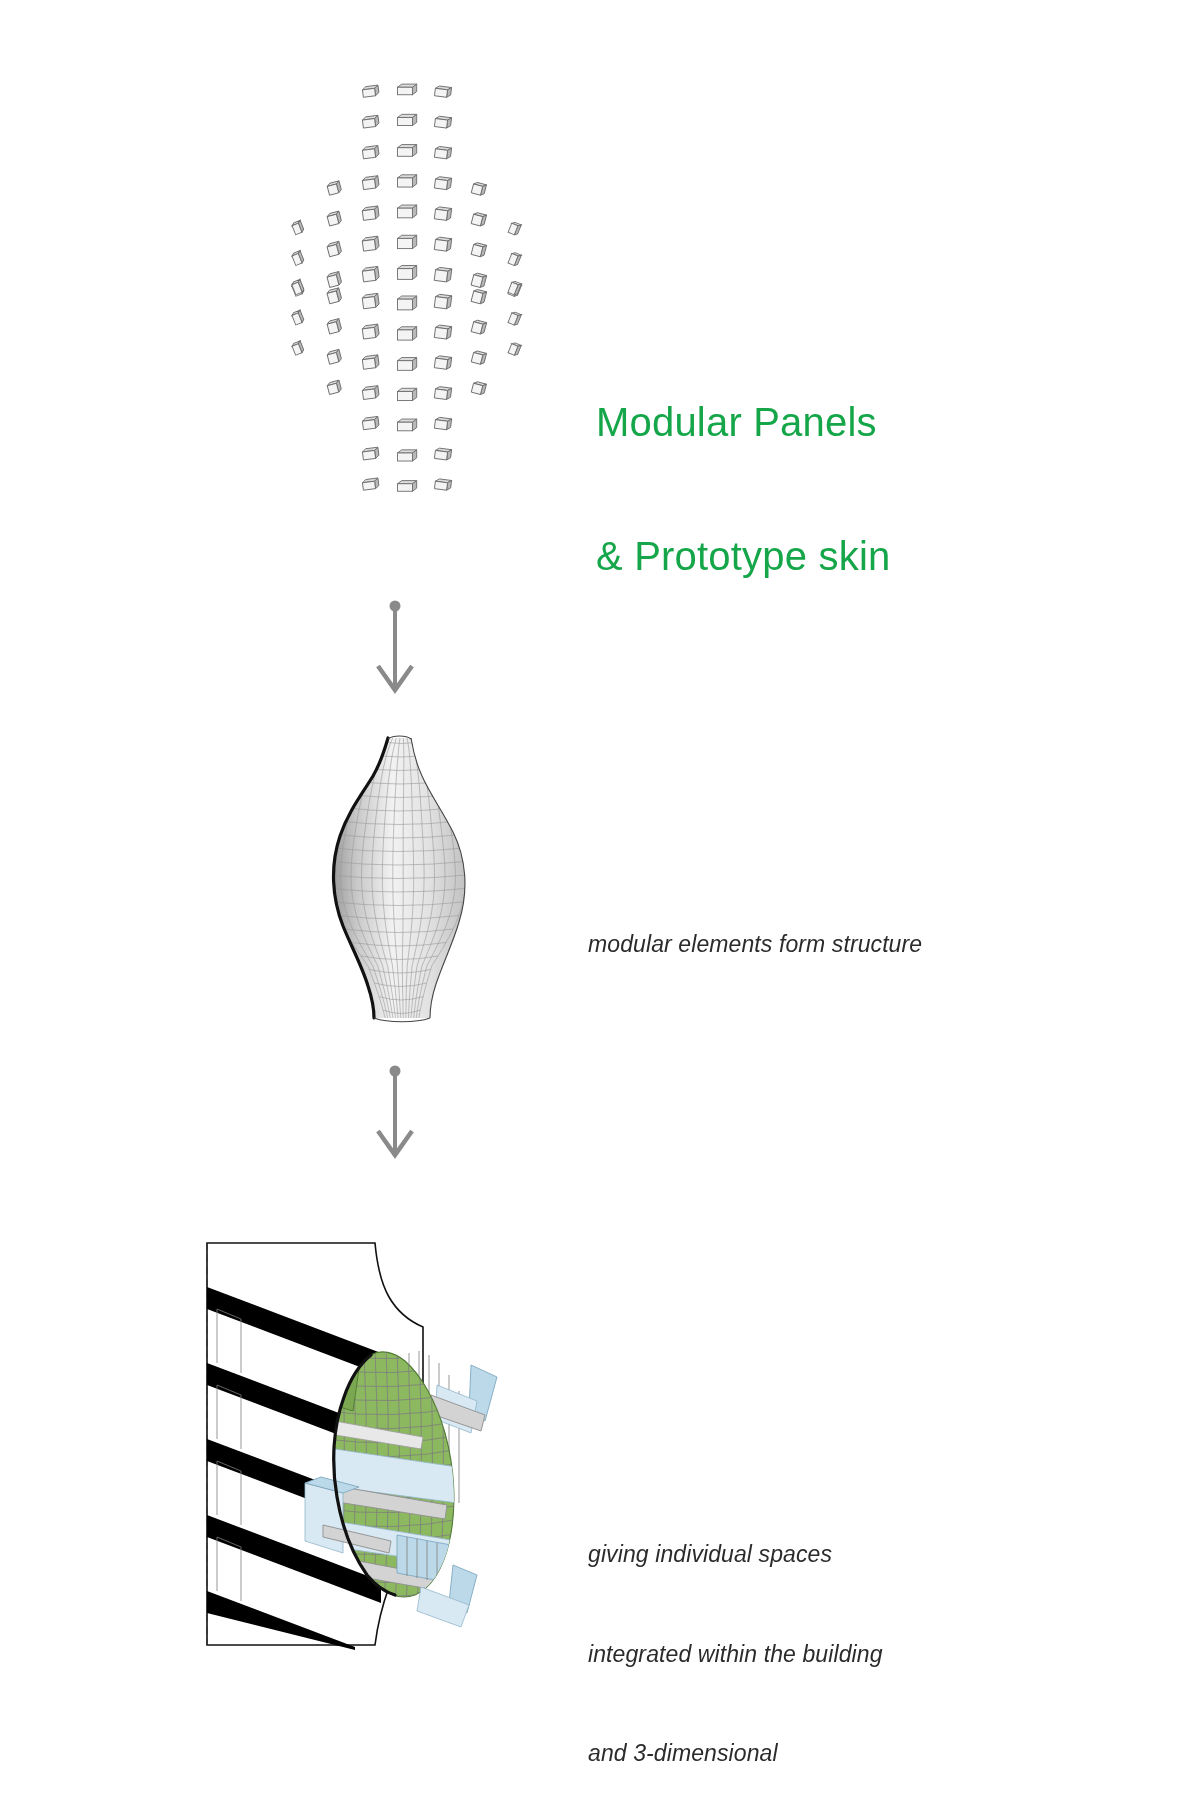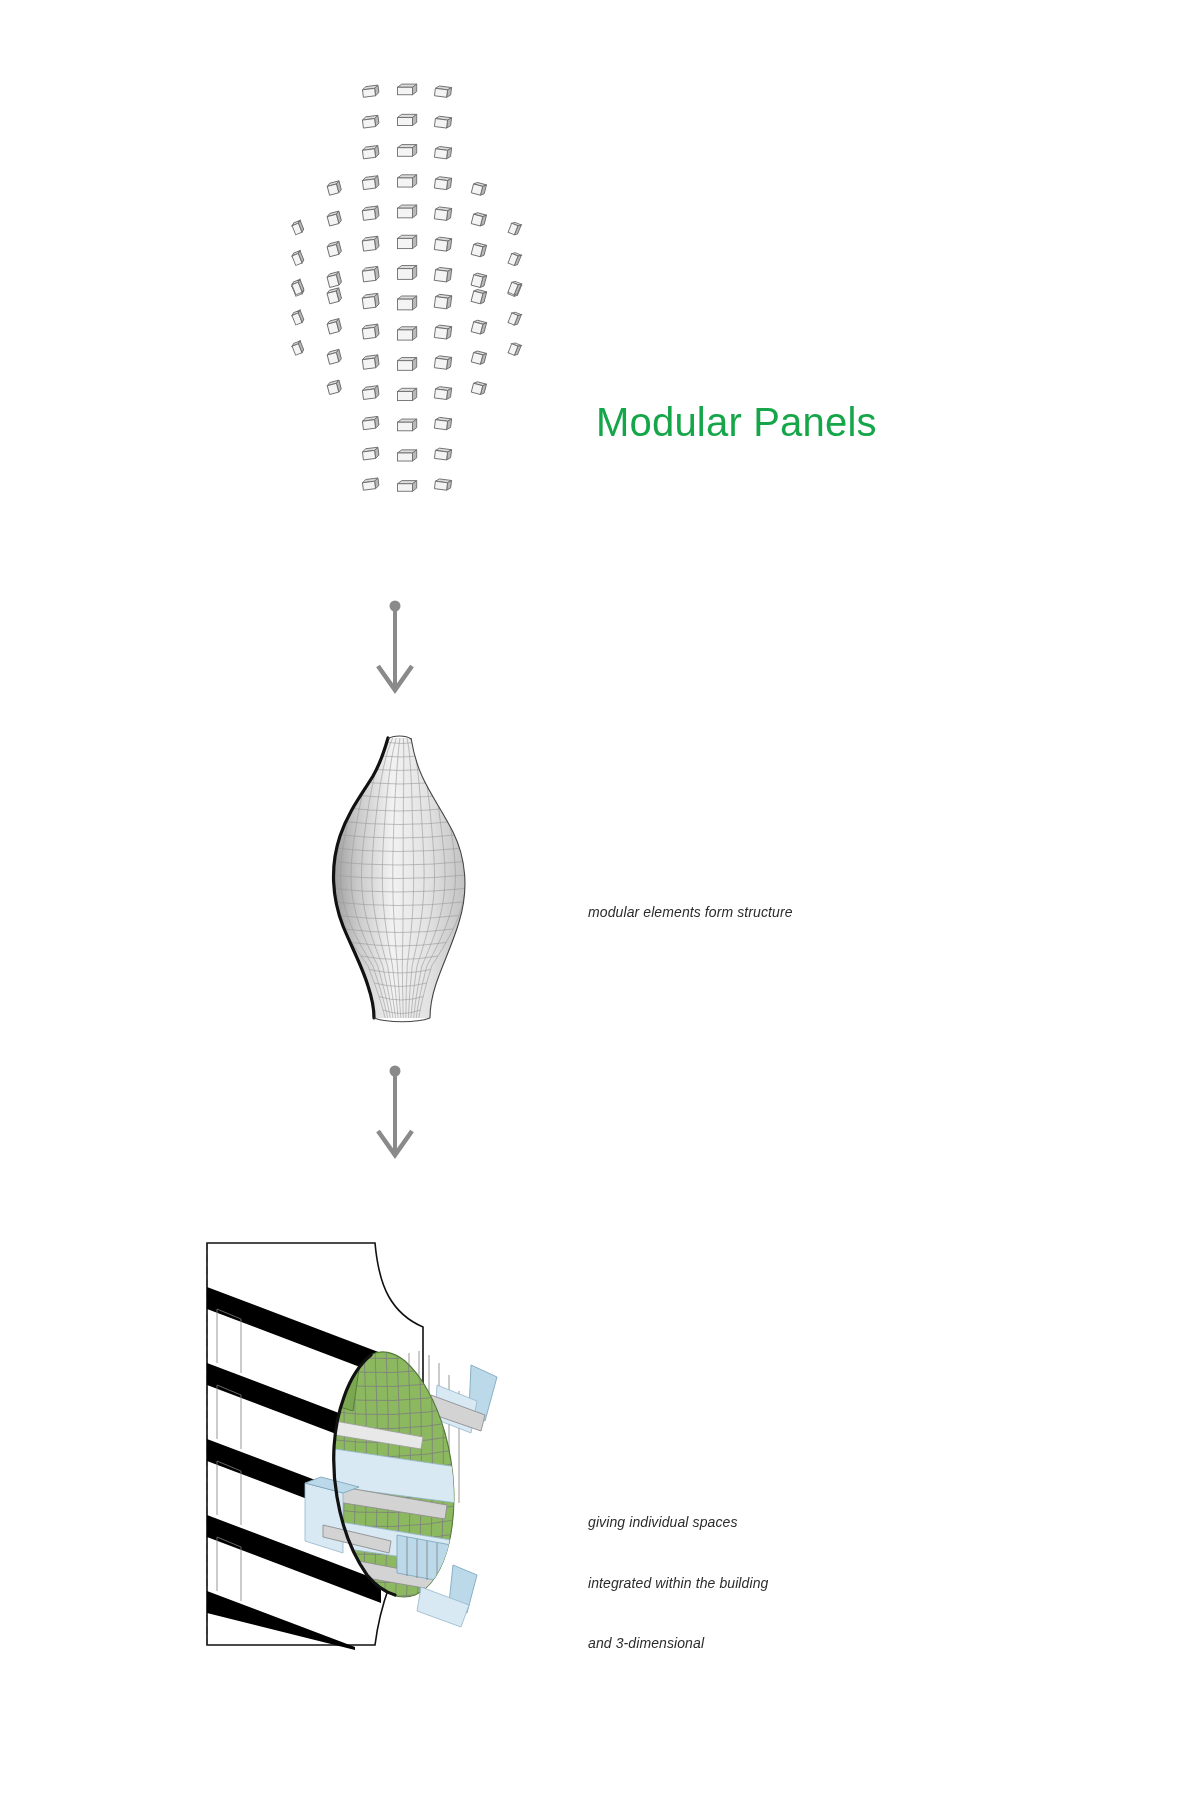--- a/index.html
+++ b/index.html
@@ -33,21 +33,21 @@
     letter-spacing: 0.2px;
     font-weight: 400;
     white-space: pre;
     margin-left: 8px;
   }
   .title .line { display: block; }
 
   .caption {
     position: absolute;
     font-style: italic;
-    font-size: 14px;
+    font-size: 23px;
     line-height: 1.44;
     color: #2b2b2b;
     letter-spacing: 0.1px;
     white-space: pre;
   }
   .caption .line { display: block; }
 
   #caption-structure { left: 588px; top: 862px; }
   #caption-spaces    { left: 588px; top: 1472px; }
 
@@ -441,20 +441,21 @@
             <polygon class="panel-top" points="-6.125,-3.75 6.125,-3.75 9.835,-6.5325 -2.415,-6.5325"></polygon>
             <polygon class="panel-side" points="6.125,-3.75 6.125,3.75 9.835,0.9675000000000002 9.835,-6.5325"></polygon>
             <rect class="panel-face" x="-6.125" y="-3.75" width="12.25" height="7.5"></rect>
           </g>
         </g>
     </svg>
   </div>
 
   <div class="title">
     <span class="line">Modular Panels</span>
+    <span class="line">&amp; Prototype skin</span>
   </div>
 
   <div class="figure" id="fig-arrow-1">
     <svg viewBox="0 0 110 100">
       <circle class="arrow-dot" cx="55" cy="6" r="5.5"></circle>
       <line class="arrow-stroke" x1="55" y1="6" x2="55" y2="86"></line>
       <polyline class="arrow-head" points="38,66 55,90 72,66"></polyline>
     </svg>
   </div>
 

